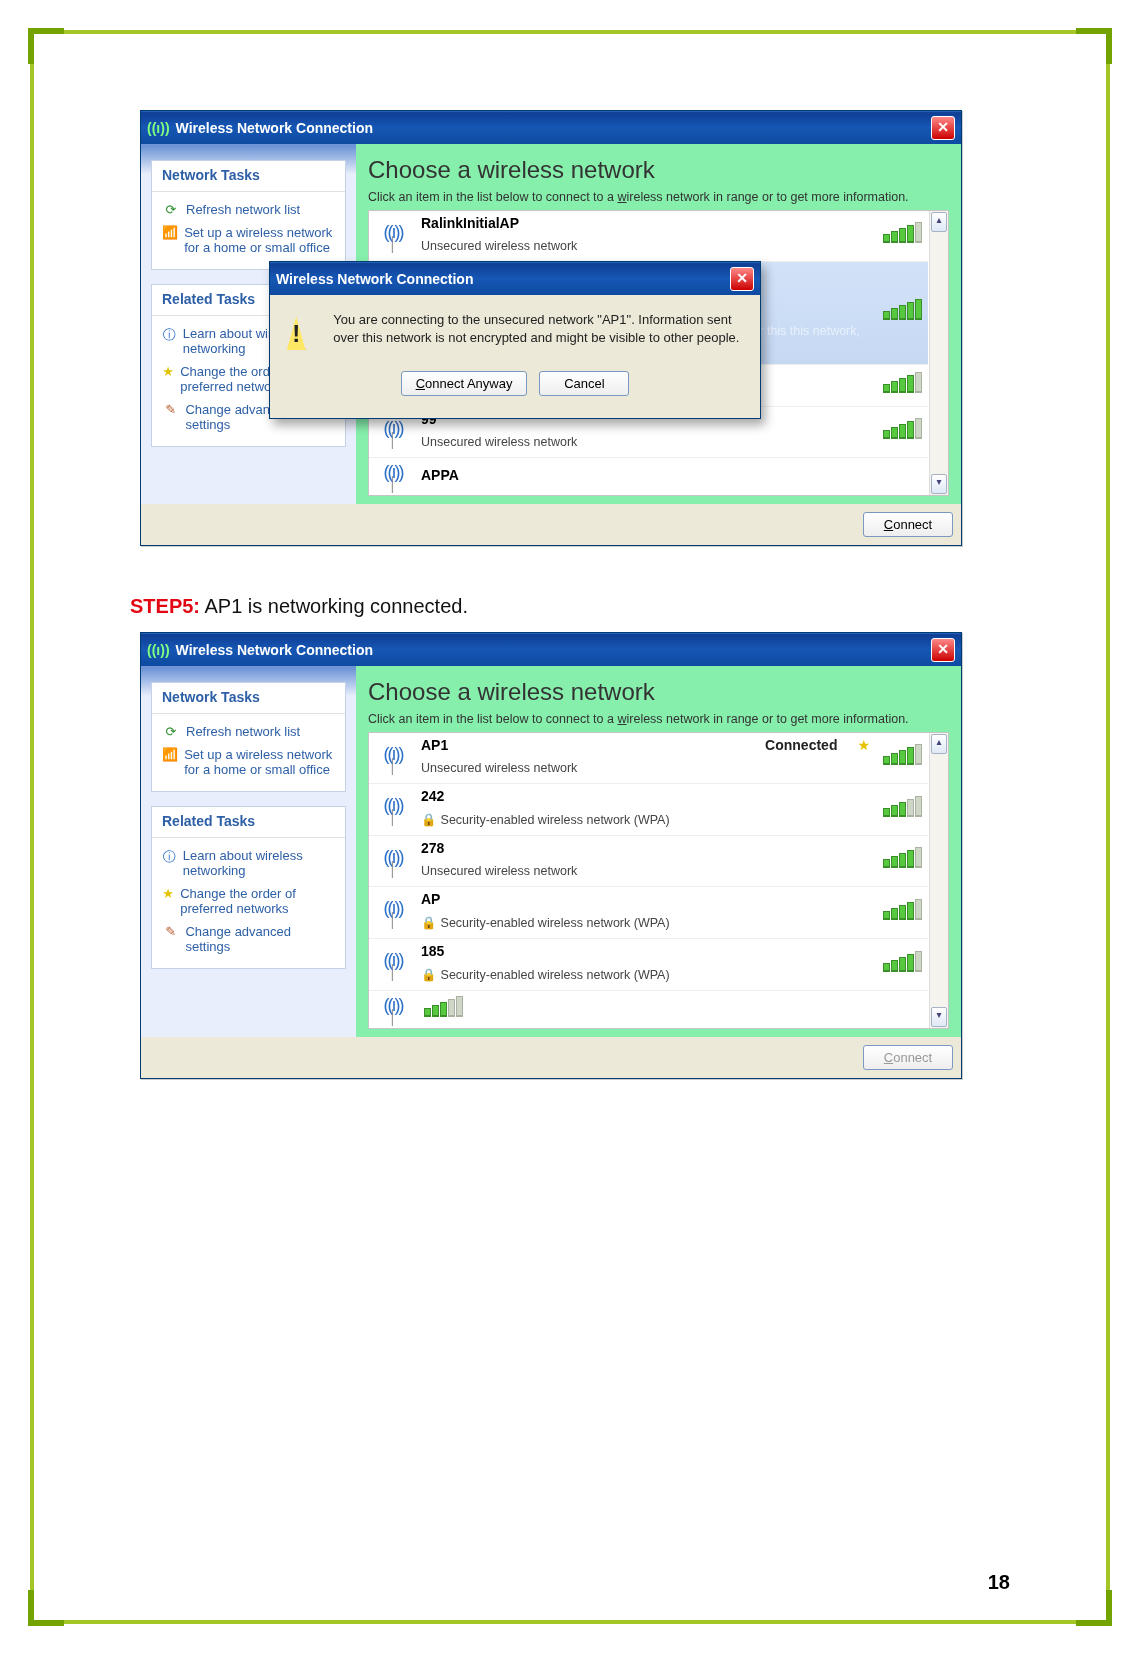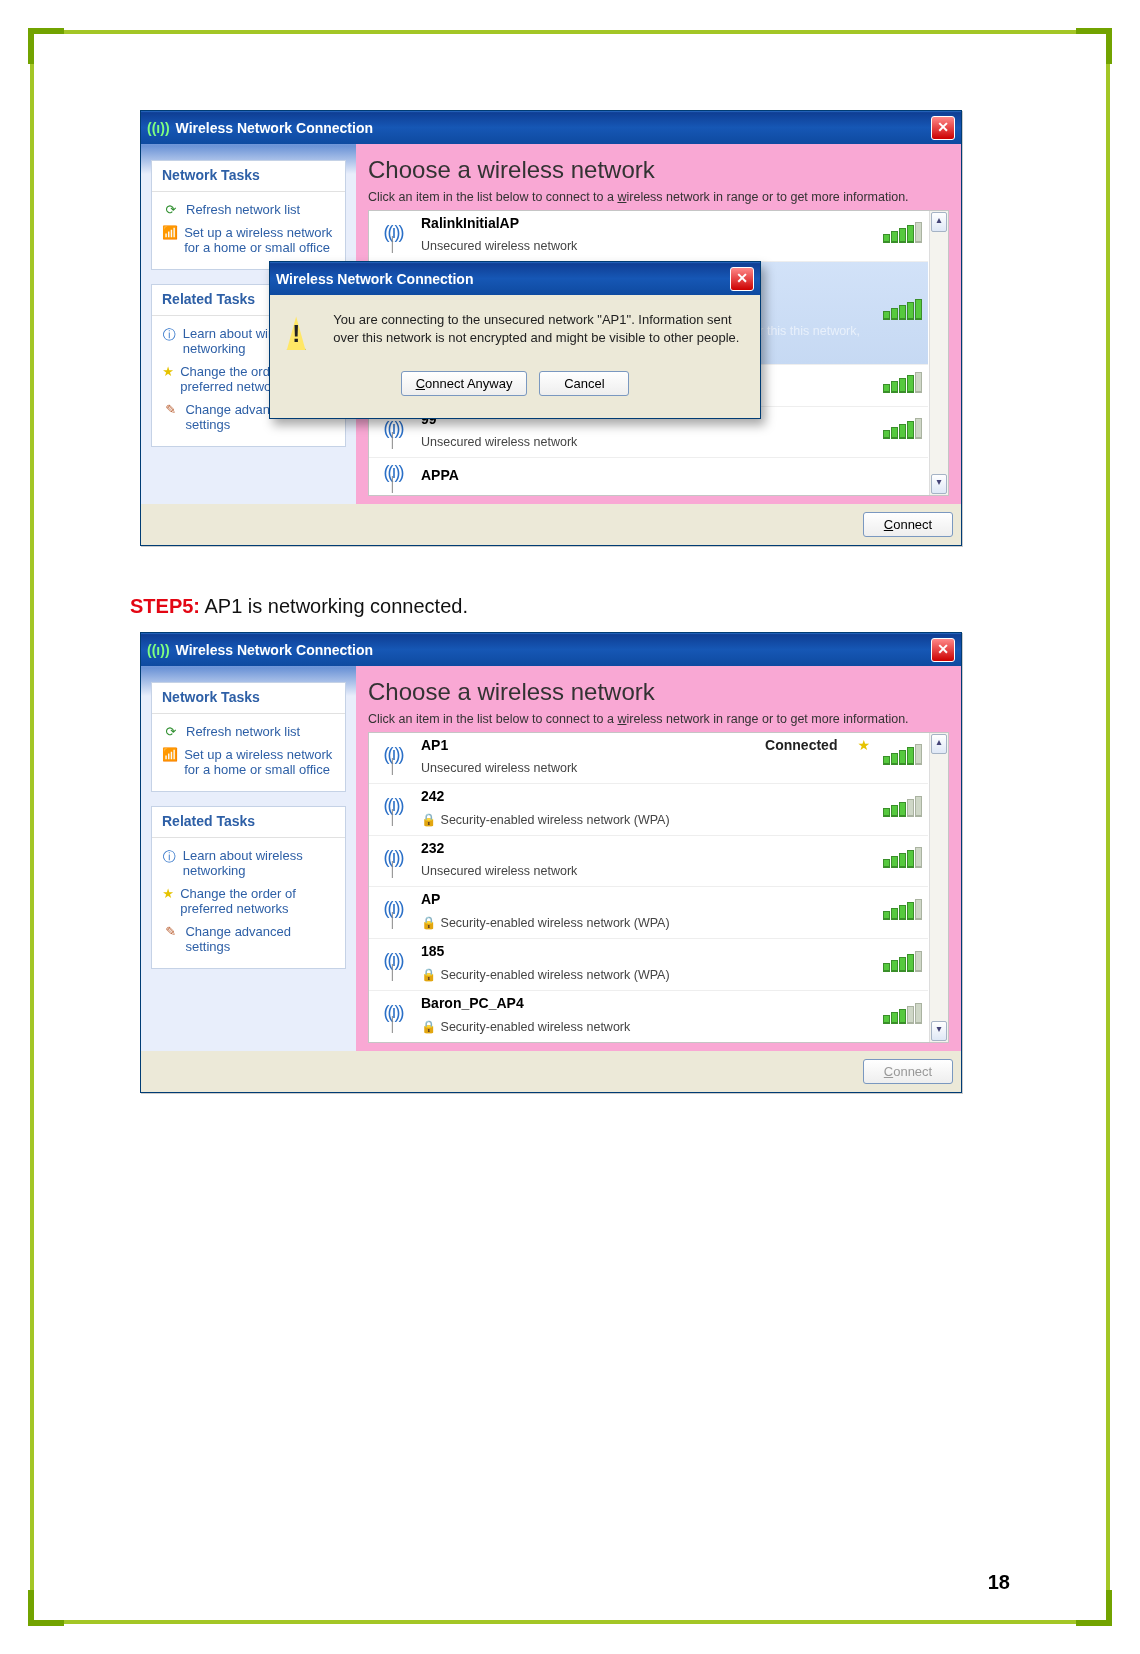--- a/index.html
+++ b/index.html
@@ -128,21 +128,21 @@
     color: #2d5fa6;
     font-size: 13px;
     padding: 4px 2px;
     cursor: pointer;
   }
   .side-link .sicon { width: 18px; display:inline-block; text-align:center; }
 
   
   .xp-main {
     flex: 1;
-    background: #f9a8d4;
+    background: #86efac;
     padding: 8px 12px 8px;
     display: flex;
     flex-direction: column;
   }
   .xp-main h2 { font-family: Tahoma, Arial; font-weight: normal; font-size: 24px; margin: 4px 0 6px; color: #333; }
   .xp-main .hint { font-size: 12.5px; color: #333; margin-bottom: 6px; }
   .underl { text-decoration: underline; }
   .net-list {
     border: 1px solid #c5c5c5;
     overflow: hidden;
@@ -436,21 +436,21 @@
               <div class="net-info">
                 <div class="net-name">242</div>
                 <div class="net-desc"><span class="lock-ico">🔒</span><span>Security-enabled wireless network (WPA)</span></div>
               </div>
               <div class="signal"><span class="bars"><span style="height:6px"></span><span style="height:9px"></span><span style="height:12px"></span><span style="height:15px;background:#cfd7c7;border-color:#aab3a1"></span><span style="height:18px;background:#cfd7c7;border-color:#aab3a1"></span></span></div>
             </div>
 
             <div class="net-item">
               <div class="wifi-ico"><span class="wifi-shape"></span><span class="wifi-stick">│</span></div>
               <div class="net-info">
-                <div class="net-name">232</div>
+                <div class="net-name">278</div>
                 <div class="net-desc">Unsecured wireless network</div>
               </div>
               <div class="signal"><span class="bars"><span style="height:6px"></span><span style="height:9px"></span><span style="height:12px"></span><span style="height:15px"></span><span style="height:18px;background:#cfd7c7;border-color:#aab3a1"></span></span></div>
             </div>
 
             <div class="net-item">
               <div class="wifi-ico"><span class="wifi-shape"></span><span class="wifi-stick">│</span></div>
               <div class="net-info">
                 <div class="net-name">AP</div>
                 <div class="net-desc"><span class="lock-ico">🔒</span><span>Security-enabled wireless network (WPA)</span></div>
@@ -462,24 +462,20 @@
               <div class="wifi-ico"><span class="wifi-shape"></span><span class="wifi-stick">│</span></div>
               <div class="net-info">
                 <div class="net-name">185</div>
                 <div class="net-desc"><span class="lock-ico">🔒</span><span>Security-enabled wireless network (WPA)</span></div>
               </div>
               <div class="signal"><span class="bars"><span style="height:6px"></span><span style="height:9px"></span><span style="height:12px"></span><span style="height:15px"></span><span style="height:18px;background:#cfd7c7;border-color:#aab3a1"></span></span></div>
             </div>
 
             <div class="net-item" style="border-bottom:none;">
               <div class="wifi-ico"><span class="wifi-shape"></span><span class="wifi-stick">│</span></div>
-              <div class="net-info">
-                <div class="net-name">Baron_PC_AP4</div>
-                <div class="net-desc"><span class="lock-ico">🔒</span><span>Security-enabled wireless network</span></div>
-              </div>
               <div class="signal"><span class="bars"><span style="height:6px"></span><span style="height:9px"></span><span style="height:12px"></span><span style="height:15px;background:#cfd7c7;border-color:#aab3a1"></span><span style="height:18px;background:#cfd7c7;border-color:#aab3a1"></span></span></div>
             </div>
 
           </div>
         </div>
       </div>
       <div class="xp-footer">
         <button class="xp-btn disabled"><span class="underl">C</span><span>onnect</span></button>
       </div>
     </div>

